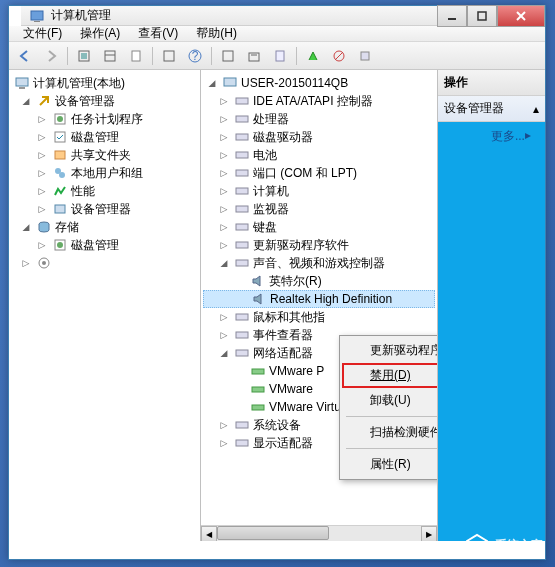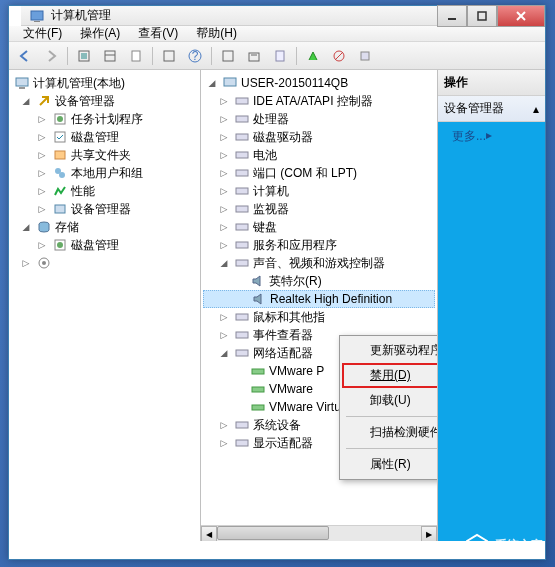--- a/index.html
+++ b/index.html
@@ -15,21 +15,21 @@
 .menu-item { padding: 2px 8px; cursor: default; }
 .toolbar { height: 28px; background: linear-gradient(#f8f8f8,#e6e6e6); display: flex; align-items: center; padding: 0 4px; gap: 2px; border-bottom: 1px solid #c8c8c8; }
 .tool-btn { width: 24px; height: 22px; display: flex; align-items: center; justify-content: center; border: 1px solid transparent; }
 .tool-sep { width: 1px; height: 18px; background: #c0c0c0; margin: 0 2px; }
 .body-area { display: flex; height: calc(100% - 82px); }
 .left-panel { width: 192px; border-right: 1px solid #c0c0c0; overflow: auto; padding: 4px 0; }
 .middle-panel { flex: 1; overflow: auto; padding: 4px 2px; position: relative; }
 .right-panel { width: 108px; border-left: 1px solid #c0c0c0; background: #0ea5e9; }
 .right-header { background: linear-gradient(#f4f4f4,#e4e4e4); padding: 4px 6px; font-weight: bold; border-bottom: 1px solid #d0d0d0; }
 .right-section { background: linear-gradient(#eef3fa,#e0e8f4); padding: 4px 6px; display: flex; justify-content: space-between; align-items: center; border-bottom: 1px solid #d0d0d0; }
-.right-link { padding: 6px 14px; color: #1a4b8c; cursor: default; display: flex; justify-content: flex-start; }
+.right-link { padding: 6px 14px; color: #1a4b8c; cursor: default; display: flex; justify-content: flex-end; }
 .tree { list-style: none; }
 .tree li { white-space: nowrap; }
 .tree-row { display: flex; align-items: center; height: 18px; padding: 0 2px; cursor: default; }
 .tree-row.selected { background: #cce8ff; border: 1px dotted #7cb8e8; }
 .expander { width: 14px; height: 14px; display: flex; align-items: center; justify-content: center; font-size: 9px; color: #666; cursor: default; }
 .expander.empty { visibility: hidden; }
 .node-icon { width: 16px; height: 16px; margin: 0 3px; flex-shrink: 0; }
 .indent { display: inline-block; }
 .context-menu { position: absolute; background: #f0f0f0; border: 1px solid #9a9a9a; box-shadow: 2px 2px 6px rgba(0,0,0,0.3); padding: 2px; z-index: 100; width: 180px; }
 .ctx-item { padding: 4px 24px 4px 28px; cursor: default; white-space: nowrap; }
@@ -420,21 +420,21 @@
               </li>
               <li>
                 <div class="tree-row">
                   <span class="indent" style="width:12px"></span>
                   <span class="expander">▷</span>
                   <span class="node-icon">
                     <svg viewBox="0 0 16 16">
                       <rect x="2" y="5" width="12" height="6" fill="#dde" stroke="#889"></rect>
                     </svg>
                   </span>
-                  <span>服务和应用程序</span>
+                  <span>更新驱动程序软件</span>
                 </div>
               </li>
               <li>
                 <div class="tree-row">
                   <span class="indent" style="width:12px"></span>
                   <span class="expander">◢</span>
                   <span class="node-icon">
                     <svg viewBox="0 0 16 16">
                       <rect x="2" y="5" width="12" height="6" fill="#dde" stroke="#889"></rect>
                     </svg>

